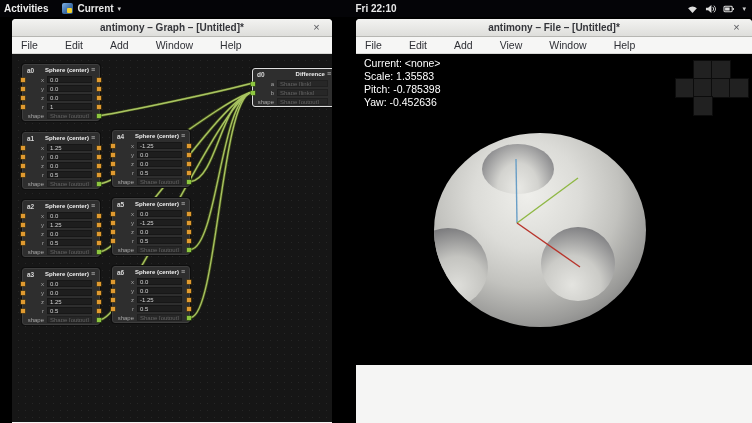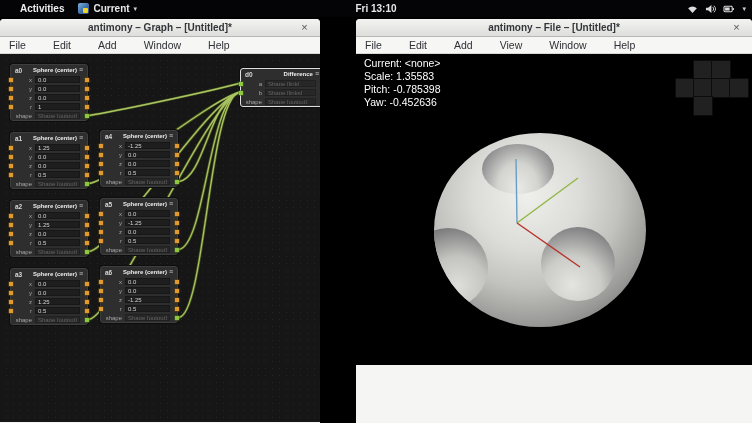--- a/index.html
+++ b/index.html
@@ -3,36 +3,36 @@
 <meta charset="utf-8">
 <style>
   * { margin:0; padding:0; box-sizing:border-box; }
   html,body { width:752px; height:423px; overflow:hidden; background:#000;
     font-family:"Liberation Sans","DejaVu Sans",sans-serif; }
   .stage { position:absolute; top:0; left:0; width:752px; height:423px; background:#000; }
 
   
   .topbar { position:absolute; top:0; left:0; width:752px; height:17px; background:#040407;
     color:#e8e8e8; display:flex; align-items:center; font-size:10px; z-index:50; }
-  .tb-left { display:flex; align-items:center; gap:14px; padding-left:20px; }
+  .tb-left { display:flex; align-items:center; gap:14px; padding-left:4px; }
   .activities { font-weight:bold; color:#ececec; }
   .appmenu { display:flex; align-items:center; gap:4px; font-weight:bold; }
   .appicon { width:11px; height:11px; border-radius:2px;
     background:linear-gradient(135deg,#7fb2e5 0%,#3d6ea8 55%,#2c507c 100%); position:relative; }
   .appicon::after { content:""; position:absolute; right:1px; bottom:1px; width:5px; height:5px;
     background:#f4d22c; border-radius:1px; }
   .caret { font-size:7px; color:#cfcfcf; }
   .tb-clock { position:absolute; left:50%; transform:translateX(-50%); font-weight:bold; }
   .tb-right { position:absolute; right:6px; top:0; height:17px; display:flex; align-items:center; gap:7px; }
   .tb-right svg { display:block; }
 
   
   .window { position:absolute; top:19px; height:404px; background:#f5f5f4;
     box-shadow:0 2px 8px rgba(0,0,0,.7); border-radius:4px 4px 0 0; overflow:hidden; }
-  .win-graph { left:0; width:320px; }
+  .win-graph { left:12px; width:320px; }
   .win-view  { left:356px; width:396px; }
   .titlebar { height:18px; background:linear-gradient(#f3f3f1,#dededb); border-bottom:1px solid #b6b6b2;
     position:relative; display:flex; align-items:center; justify-content:center; }
   .win-title { font-size:10px; font-weight:bold; color:#34353a; }
   .close-btn { position:absolute; right:9px; top:1px; font-size:11px; color:#55565b; line-height:15px;
     width:13px; text-align:center; cursor:default; }
   .menubar { height:17px; background:#f6f6f5; border-bottom:1px solid #d8d8d5; display:flex;
     align-items:center; gap:27px; padding-left:9px; }
   .menu-item { font-size:10.5px; color:#2f3036; }
 
@@ -86,21 +86,21 @@
 
   <div class="topbar">
     <div class="tb-left">
       <span class="activities">Activities</span>
       <span class="appmenu">
         <span class="appicon"></span>
         <span>Current</span>
         <span class="caret">▾</span>
       </span>
     </div>
-    <span class="tb-clock">Fri 13:10</span>
+    <span class="tb-clock">Fri 22:10</span>
     <div class="tb-right">
       <span>
         <svg width="11" height="10" viewBox="0 0 12 11">
             <path d="M6 10 L1.2 4.6 A7.4 7.4 0 0 1 10.8 4.6 Z" fill="#dcdcdc"></path>
           </svg>
       </span>
       <span>
         <svg width="11" height="10" viewBox="0 0 12 11">
             <path d="M1 4 h2.4 L7 1 v9 L3.4 7 H1 Z" fill="#dcdcdc"></path>
             <path d="M8.5 3.2 a3.4 3.4 0 0 1 0 4.6 M9.8 1.8 a5.4 5.4 0 0 1 0 7.4" stroke="#dcdcdc" stroke-width="1" fill="none"></path>

